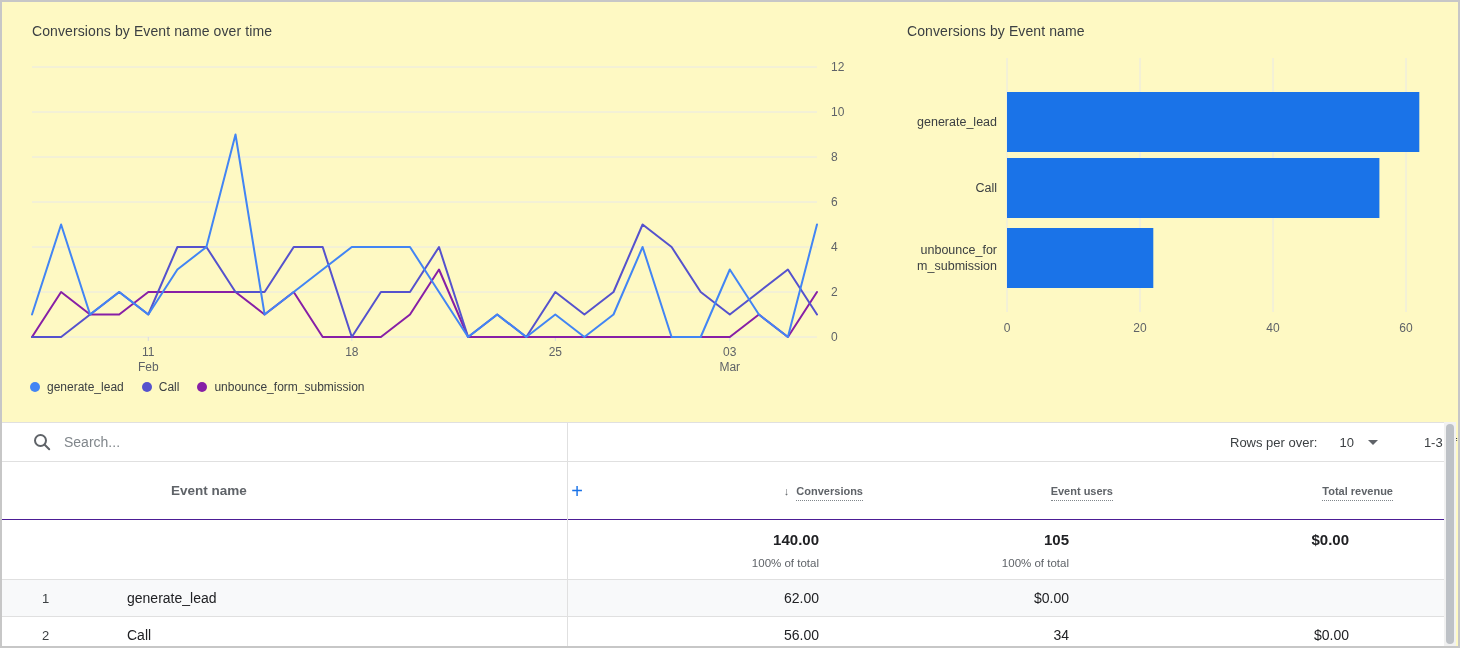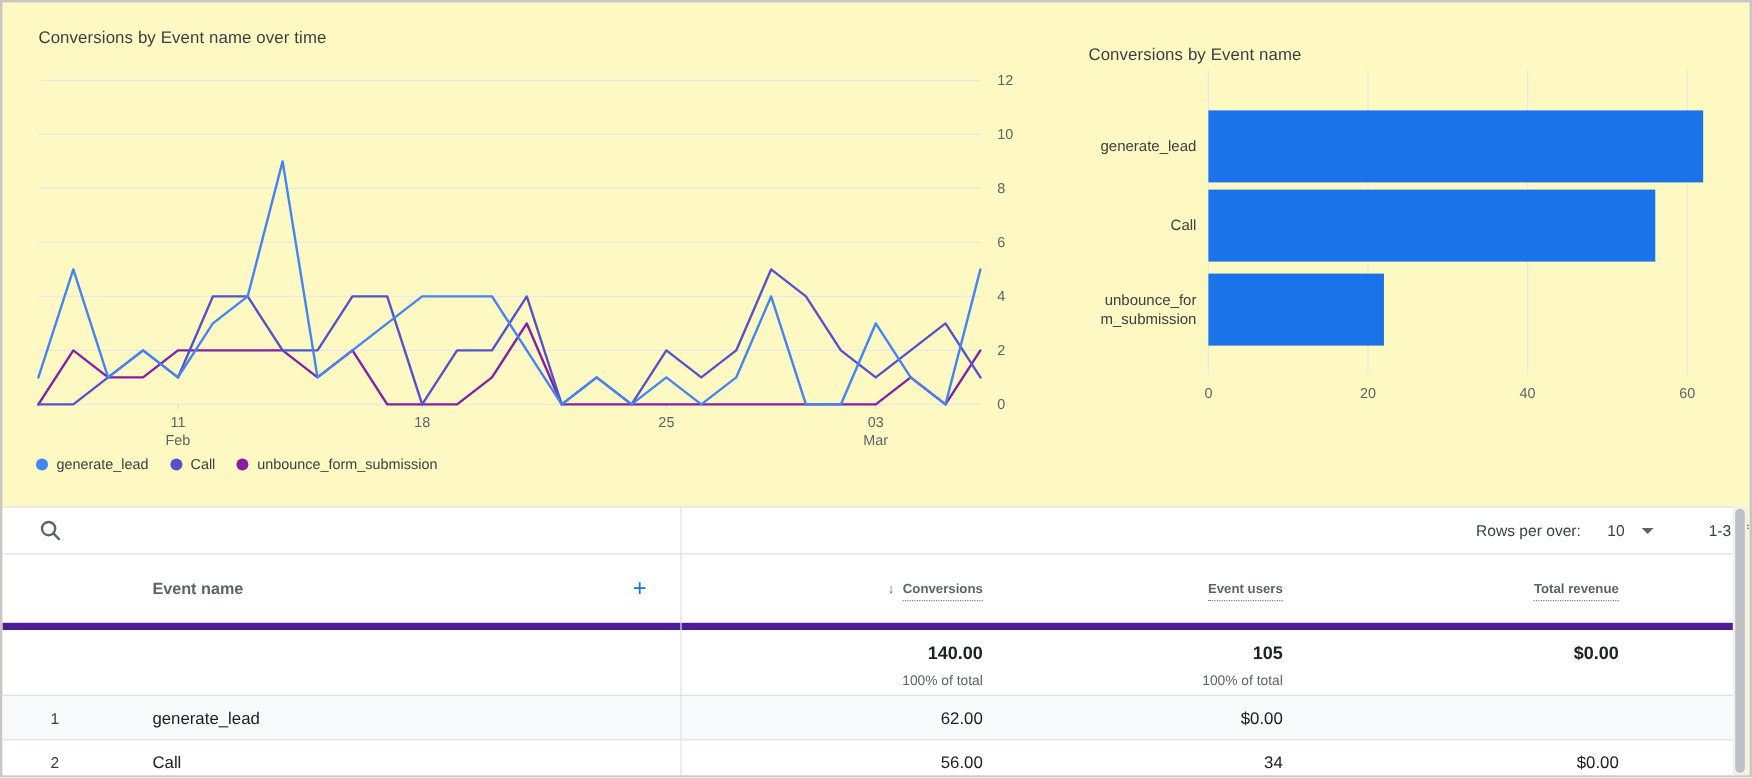--- a/index.html
+++ b/index.html
@@ -4,21 +4,21 @@
 <style>
   * { box-sizing: border-box; margin: 0; padding: 0; }
   html,body { width:1460px; height:648px; overflow:hidden; background:#fff;
     font-family:"Liberation Sans", sans-serif; }
   .page { position:relative; width:1460px; height:648px; background:#fef9c3;
     border:2px solid #c7c7c7; overflow:hidden; }
 
   
   .panel-title { position:absolute; font-size:14px; color:#3c4043; letter-spacing:.1px; }
   #line-title { left:30px; top:21px; }
-  #bar-title  { left:905px; top:35px; }
+  #bar-title  { left:905px; top:21px; }
   #line-svg { position:absolute; left:22px; top:48px; }
   #bar-svg  { position:absolute; left:905px; top:48px; }
 
   .legend { position:absolute; left:28px; top:378px; display:flex; align-items:center; gap:18px; }
   .legend-item { display:flex; align-items:center; gap:7px; font-size:12px; color:#3c4043; }
   .legend-dot { width:10px; height:10px; border-radius:50%; flex:none; }
 
   
   .table-section { position:absolute; left:0; top:420px; width:1444px; height:228px;
     border-top:1px solid #e0e0e0; background:#fff; }
@@ -35,29 +35,29 @@
     display:flex; align-items:center; }
   .caret { width:0; height:0; border-left:5px solid transparent; border-right:5px solid transparent;
     border-top:5px solid #5f6368; margin-left:14px; }
   .pager-range { font-size:13px; color:#3c4043; margin-left:46px; }
 
   .trow { display:grid; grid-template-columns:60px 505px 252px 250px 280px 1fr; align-items:center; }
   .c-num { padding-left:40px; font-size:13px; color:#3c4043; }
   .c-event { padding-left:65px; font-size:14px; color:#202124; }
   .c-metric { text-align:right; font-size:14px; color:#202124; }
 
-  .header-row { height:57px; }
+  .header-row { height:57px;padding-left:44px; }
   .header-row .c-event { font-size:13.5px; color:#5f6368; font-weight:bold; display:flex;
     align-items:center; justify-content:space-between; padding-right:28px; }
   .plus-btn { color:#1a73e8; font-size:20px; font-weight:400; cursor:pointer; line-height:1; }
   .hdr-metric { font-size:11px; color:#5f6368; font-weight:bold; cursor:pointer; }
   .hdr-metric .u { border-bottom:1px dotted #80868b; padding-bottom:3px; }
   .sort-arrow { color:#5f6368; font-weight:400; margin-right:4px; }
 
-  .totals-row { height:60px; border-top:6px solid #4c1d95; align-items:start; padding-top:11px; }
+  .totals-row { height:60px; border-top:1px solid #4c1d95; align-items:start; padding-top:11px; }
   .totals-row .tot-val { font-size:15px; color:#202124; font-weight:bold; }
   .totals-row .tot-pct { font-size:11.5px; color:#5f6368; margin-top:9px;padding-left:36px; }
 
   .data-row { height:37px; border-top:1px solid #e0e0e0; }
   .data-row.odd { background:#f8f9fa; }
 
   .col-divider { position:absolute; left:565px; top:420px; width:1px; height:228px; background:#e0e0e0; }
 
   
   .vscroll { position:absolute; right:2px; top:420px; width:12px; height:226px; background:#f1f1f1; }
@@ -135,20 +135,21 @@
 
   <div class="table-section">
 
     <div class="search-row">
       <span class="search-icon-wrap">
         <svg width="18" height="18" viewBox="0 0 18 18">
           <circle cx="7.5" cy="7.5" r="5.5" fill="none" stroke="#5f6368" stroke-width="2"></circle>
           <line x1="11.7" y1="11.7" x2="16.2" y2="16.2" stroke="#5f6368" stroke-width="2" stroke-linecap="round"></line>
         </svg>
       </span>
+      <input class="search-input" type="text" placeholder="Search..." style="">
       <div class="pager">
         <span class="pager-label">Rows per over:</span>
         <span class="pager-value">
           <span>10</span>
           <span class="caret"></span>
         </span>
         <span class="pager-range">1-3 of 3</span>
       </div>
     </div>
 

